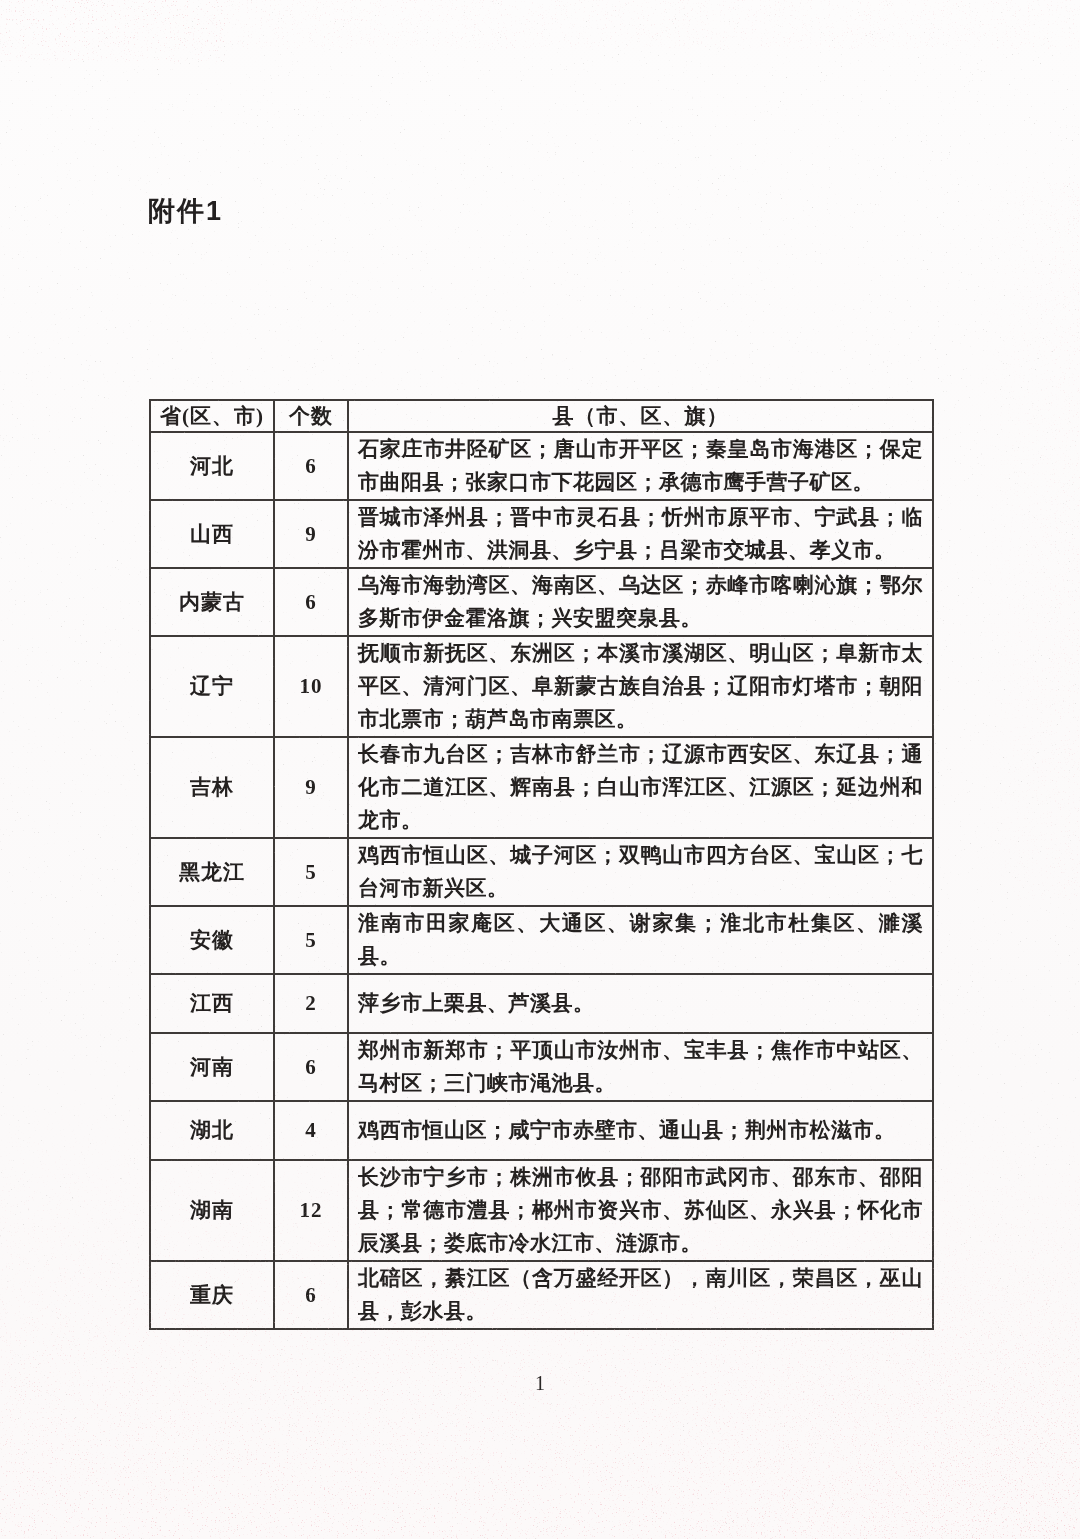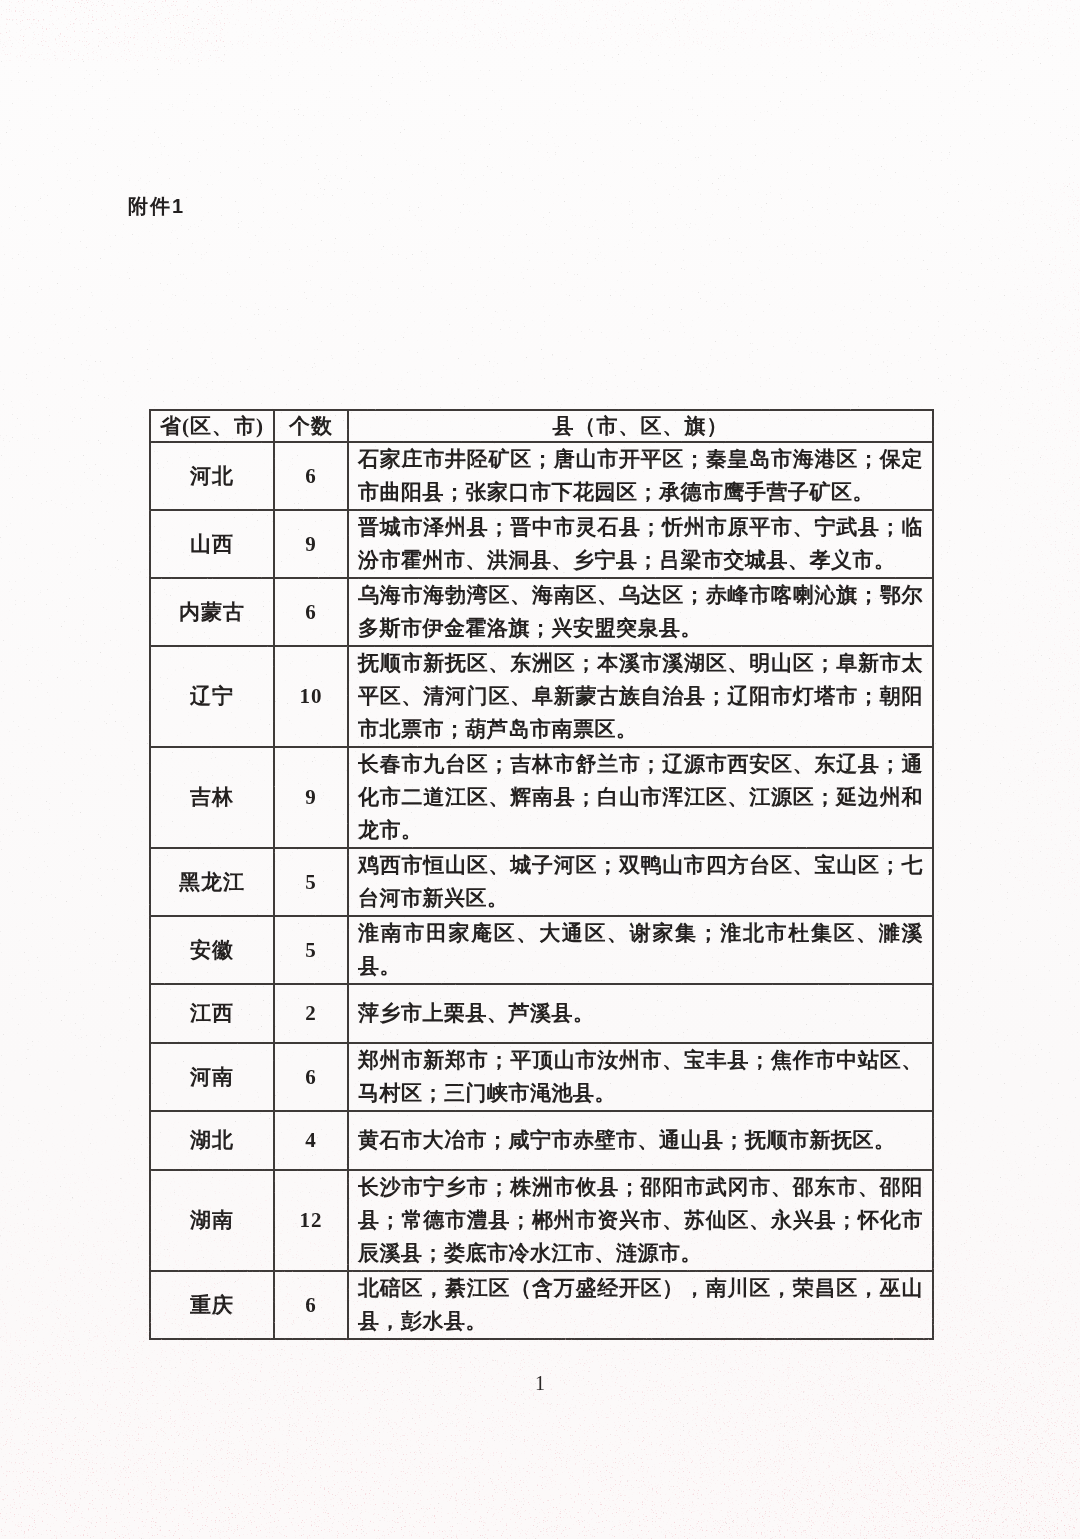--- a/index.html
+++ b/index.html
@@ -3,33 +3,33 @@
 <meta charset="utf-8">
 <style>
   html,body{margin:0;padding:0;background:#e9e7e6;}
   .page{
     position:relative;width:1080px;height:1539px;margin:0 auto;
     background:linear-gradient(180deg,#fdfcfc 0%,#fbf9f9 70%,#fcf9f9 100%);
     overflow:hidden;color:#232020;
     font-family:"Liberation Serif","DejaVu Serif",serif;
   }
   .attachment{
-    position:absolute;left:128px;top:193px;
+    position:absolute;left:148px;top:193px;
     font-family:"Liberation Sans","DejaVu Sans",sans-serif;
-    font-size:20px;font-weight:700;letter-spacing:2px;
+    font-size:27px;font-weight:700;letter-spacing:2px;
   }
   .title{
     position:absolute;left:0;top:303px;width:1080px;margin:0;
     text-align:center;
     font-family:"Liberation Sans","DejaVu Sans",sans-serif;
     font-size:31px;font-weight:700;letter-spacing:1.5px;
     color:#1c1918;
   }
   table.doc-table{
-    position:absolute;left:149px;top:409px;width:783px;
+    position:absolute;left:149px;top:399px;width:783px;
     border-collapse:collapse;table-layout:fixed;
     background:transparent;
   }
   .doc-table col.w1{width:124px;}
   .doc-table col.w2{width:74px;}
   .doc-table col.w3{width:585px;}
   .doc-table th,.doc-table td{
     border:2px solid #3e3a38;
     font-size:21px;color:#242120;
     vertical-align:middle;
@@ -117,21 +117,21 @@
         <td class="c3">萍乡市上栗县、芦溪县。</td>
       </tr>
       <tr>
         <td class="c1">河南</td>
         <td class="c2">6</td>
         <td class="c3">郑州市新郑市；平顶山市汝州市、宝丰县；焦作市中站区、马村区；三门峡市渑池县。</td>
       </tr>
       <tr>
         <td class="c1">湖北</td>
         <td class="c2">4</td>
-        <td class="c3">黄石市大冶市；咸宁市赤壁市、通山县；抚顺市新抚区。</td>
+        <td class="c3">鸡西市恒山区；咸宁市赤壁市、通山县；荆州市松滋市。</td>
       </tr>
       <tr>
         <td class="c1">湖南</td>
         <td class="c2">12</td>
         <td class="c3">长沙市宁乡市；株洲市攸县；邵阳市武冈市、邵东市、邵阳县；常德市澧县；郴州市资兴市、苏仙区、永兴县；怀化市辰溪县；娄底市冷水江市、涟源市。</td>
       </tr>
       <tr>
         <td class="c1">重庆</td>
         <td class="c2">6</td>
         <td class="c3">北碚区，綦江区（含万盛经开区），南川区，荣昌区，巫山县，彭水县。</td>

